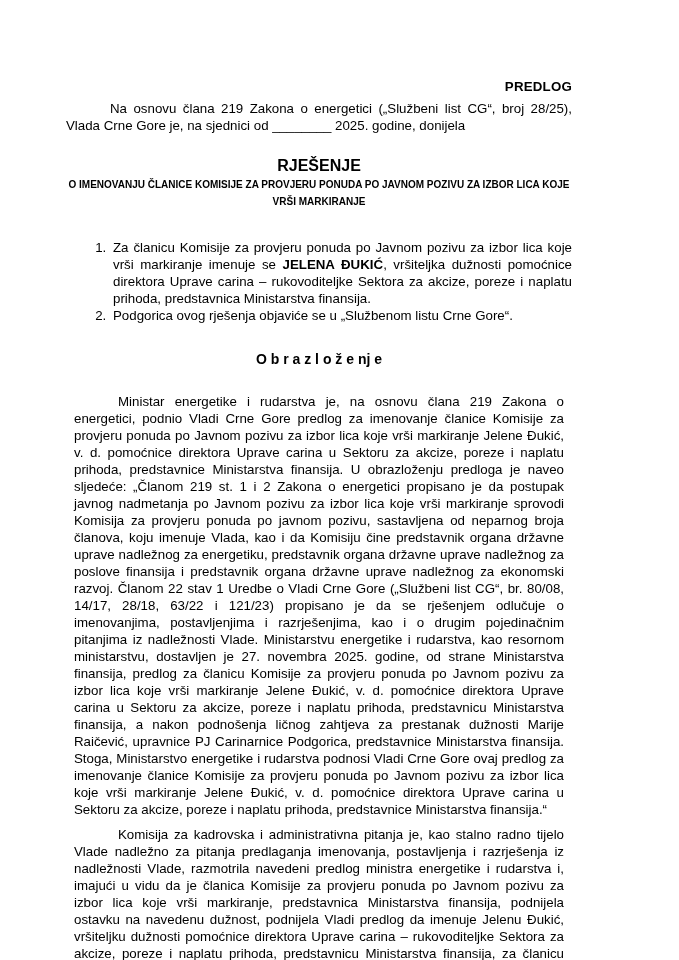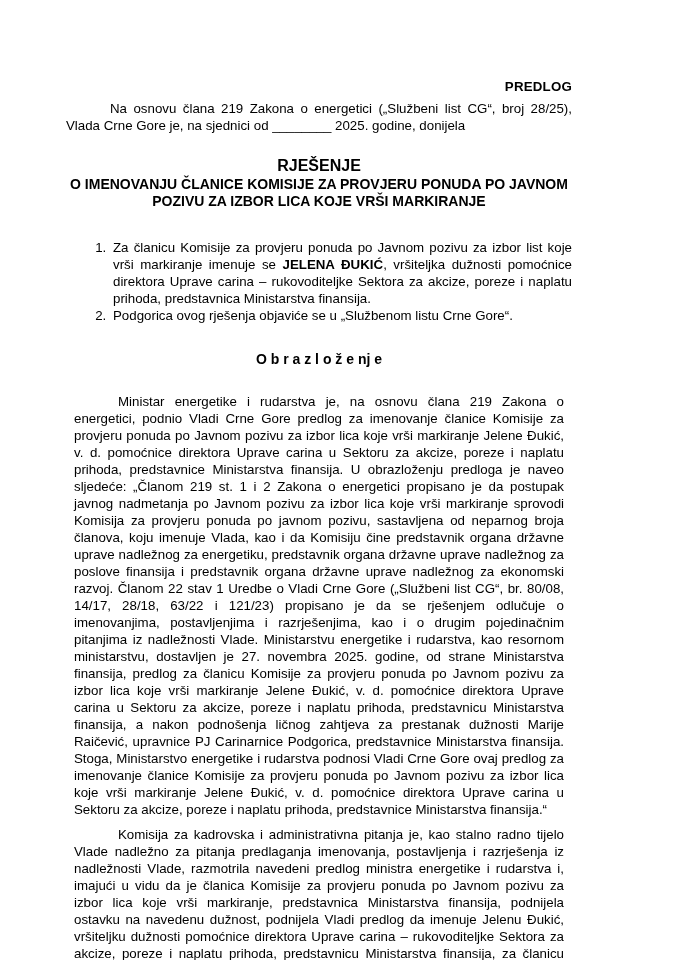--- a/index.html
+++ b/index.html
@@ -30,21 +30,21 @@
     text-indent: 44px;
     text-align: justify;
   }
   .title {
     font-size: 16px;
     font-weight: bold;
     text-align: center;
     margin: 23px 0 2px 0;
   }
   .subtitle {
-    font-size: 14px;
+    font-size: 10px;
     font-weight: bold;
     text-align: center;
     margin: 0;
   }
   ol.items {
     margin: 29px 0 0 0;
     padding-left: 44px;
   }
   ol.items li {
     text-align: justify;
@@ -70,21 +70,21 @@
 
   <p class="tag">PREDLOG</p>
 
   <p class="intro">Na osnovu člana 219 Zakona o energetici („Službeni list CG“, broj 28/25), Vlada Crne Gore je, na sjednici od ________ 2025. godine, donijela</p>
 
   <p class="title">RJEŠENJE</p>
 
   <p class="subtitle">O IMENOVANJU ČLANICE KOMISIJE ZA PROVJERU PONUDA PO JAVNOM POZIVU ZA IZBOR LICA KOJE VRŠI MARKIRANJE</p>
 
   <ol class="items">
-    <li><span>Za članicu Komisije za provjeru ponuda po Javnom pozivu za izbor list koje vrši markiranje imenuje se </span><span class="b">JELENA ĐUKIĆ</span><span>, vršiteljka dužnosti pomoćnice direktora Uprave carina – rukovoditeljke Sektora za akcize, poreze i naplatu prihoda, predstavnica Ministarstva finansija.</span></li>
+    <li><span>Za članicu Komisije za provjeru ponuda po Javnom pozivu za izbor lica koje vrši markiranje imenuje se </span><span class="b">JELENA ĐUKIĆ</span><span>, vršiteljka dužnosti pomoćnice direktora Uprave carina – rukovoditeljke Sektora za akcize, poreze i naplatu prihoda, predstavnica Ministarstva finansija.</span></li>
     <li><span>Podgorica ovog rješenja objaviće se u „Službenom listu Crne Gore“.</span></li>
   </ol>
 
   <p class="section-heading">O b r a z l o ž e nj e</p>
 
   <p class="body-par">Ministar energetike i rudarstva je, na osnovu člana 219 Zakona o energetici, podnio Vladi Crne Gore predlog za imenovanje članice Komisije za provjeru ponuda po Javnom pozivu za izbor lica koje vrši markiranje Jelene Đukić, v. d. pomoćnice direktora Uprave carina u Sektoru za akcize, poreze i naplatu prihoda, predstavnice Ministarstva finansija. U obrazloženju predloga je naveo sljedeće: „Članom 219 st. 1 i 2 Zakona o energetici propisano je da postupak javnog nadmetanja po Javnom pozivu za izbor lica koje vrši markiranje sprovodi Komisija za provjeru ponuda po javnom pozivu, sastavljena od neparnog broja članova, koju imenuje Vlada, kao i da Komisiju čine predstavnik organa državne uprave nadležnog za energetiku, predstavnik organa državne uprave nadležnog za poslove finansija i predstavnik organa državne uprave nadležnog za ekonomski razvoj. Članom 22 stav 1 Uredbe o Vladi Crne Gore („Službeni list CG“, br. 80/08, 14/17, 28/18, 63/22 i 121/23) propisano je da se rješenjem odlučuje o imenovanjima, postavljenjima i razrješenjima, kao i o drugim pojedinačnim pitanjima iz nadležnosti Vlade. Ministarstvu energetike i rudarstva, kao resornom ministarstvu, dostavljen je 27. novembra 2025. godine, od strane Ministarstva finansija, predlog za članicu Komisije za provjeru ponuda po Javnom pozivu za izbor lica koje vrši markiranje Jelene Đukić, v. d. pomoćnice direktora Uprave carina u Sektoru za akcize, poreze i naplatu prihoda, predstavnicu Ministarstva finansija, a nakon podnošenja ličnog zahtjeva za prestanak dužnosti Marije Raičević, upravnice PJ Carinarnice Podgorica, predstavnice Ministarstva finansija. Stoga, Ministarstvo energetike i rudarstva podnosi Vladi Crne Gore ovaj predlog za imenovanje članice Komisije za provjeru ponuda po Javnom pozivu za izbor lica koje vrši markiranje Jelene Đukić, v. d. pomoćnice direktora Uprave carina u Sektoru za akcize, poreze i naplatu prihoda, predstavnice Ministarstva finansija.“</p>
 
   <p class="body-par">Komisija za kadrovska i administrativna pitanja je, kao stalno radno tijelo Vlade nadležno za pitanja predlaganja imenovanja, postavljenja i razrješenja iz nadležnosti Vlade, razmotrila navedeni predlog ministra energetike i rudarstva i, imajući u vidu da je članica Komisije za provjeru ponuda po Javnom pozivu za izbor lica koje vrši markiranje, predstavnica Ministarstva finansija, podnijela ostavku na navedenu dužnost, podnijela Vladi predlog da imenuje Jelenu Đukić, vršiteljku dužnosti pomoćnice direktora Uprave carina – rukovoditeljke Sektora za akcize, poreze i naplatu prihoda, predstavnicu Ministarstva finansija, za članicu Komisije za provjeru ponuda po javnom pozivu za izbor lica koje vrši markiranje.</p>
 
 </div>

